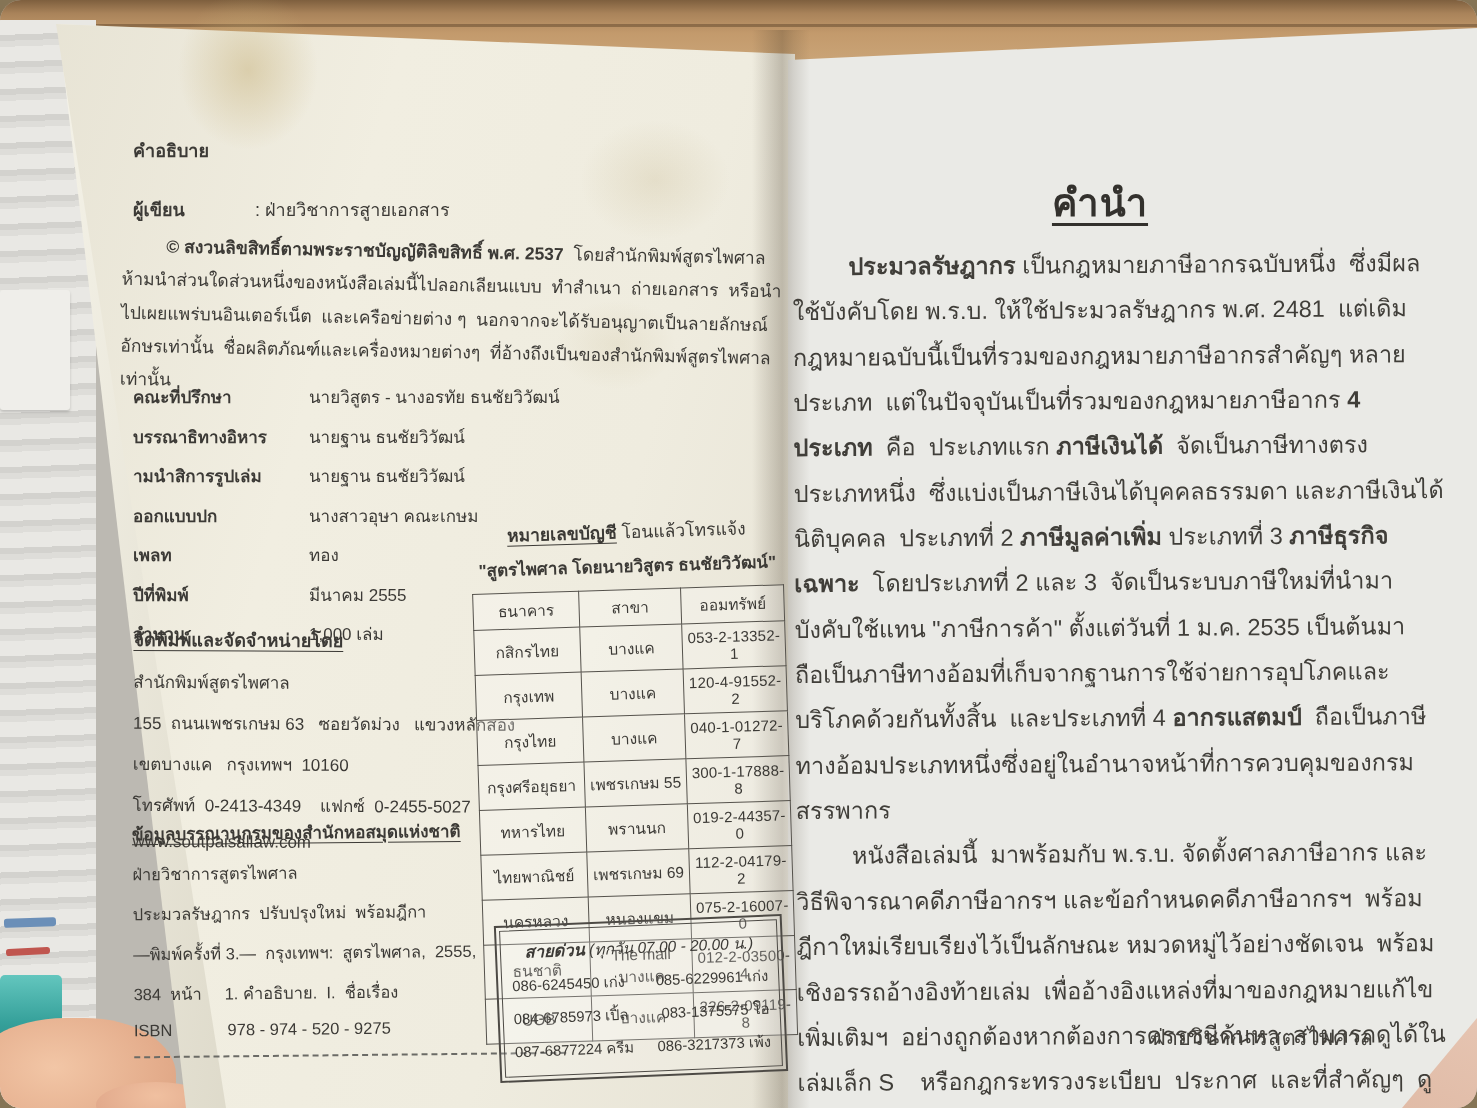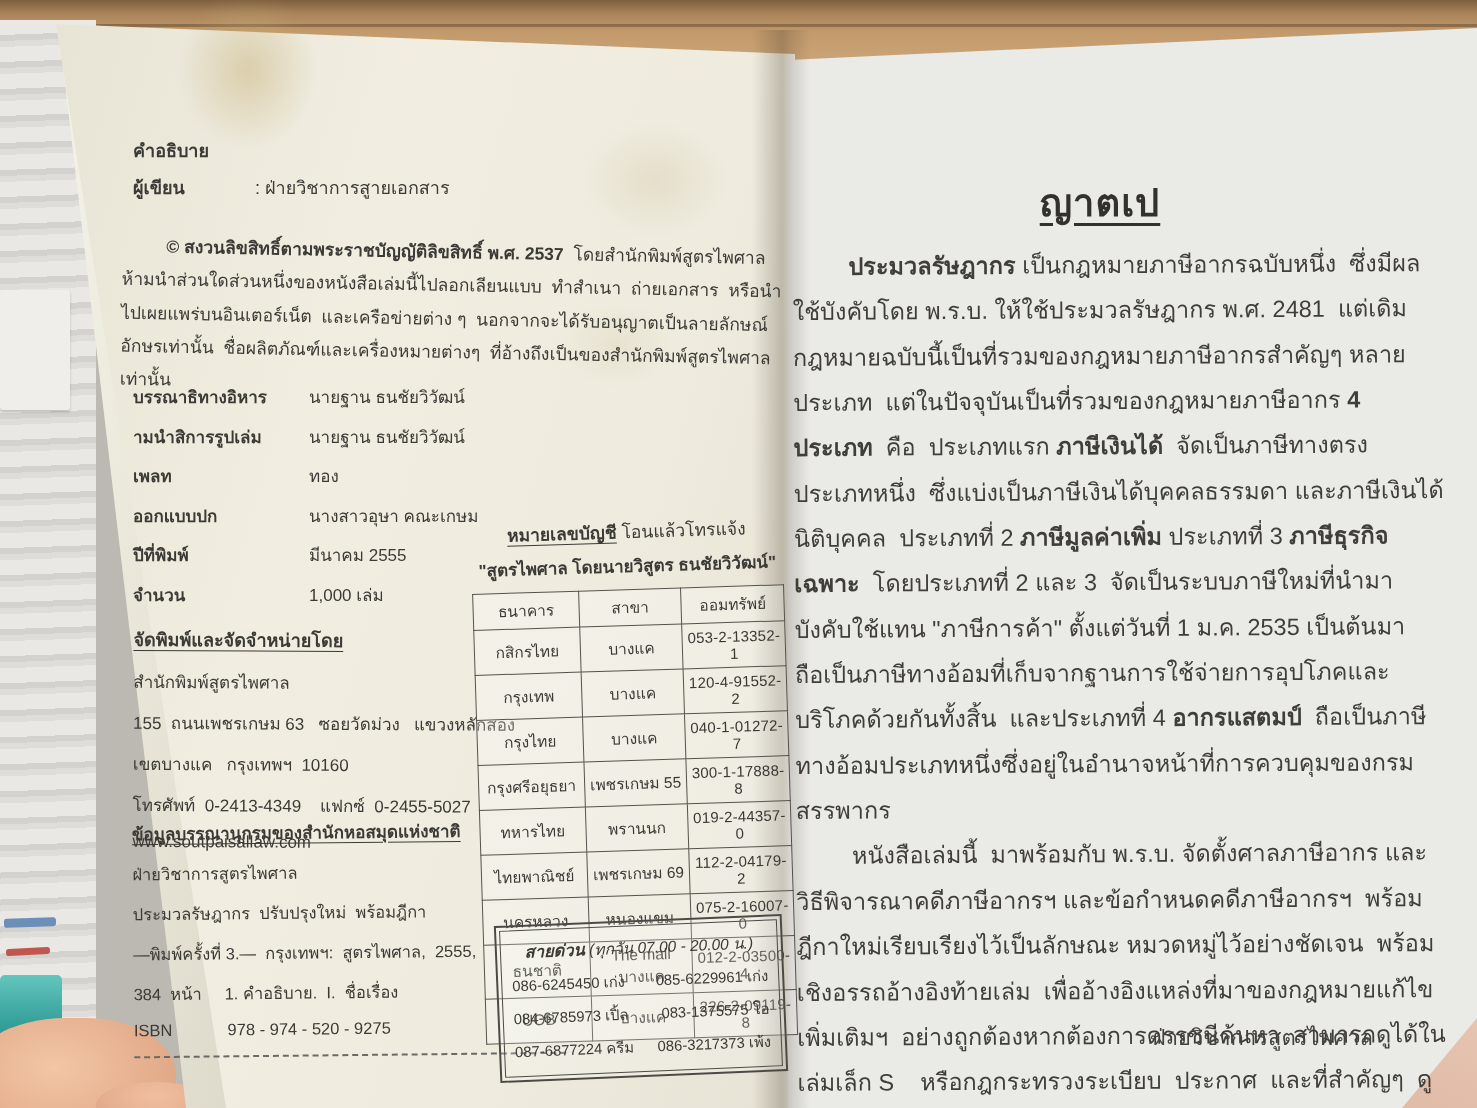--- a/index.html
+++ b/index.html
@@ -3,20 +3,21 @@
 <meta charset="utf-8">
 <style>
   html,body{margin:0;padding:0;background:#7a6térieur;}
   body{background:#857455;}
   *{box-sizing:border-box;}
   .photo{
     position:relative;width:1477px;height:1108px;overflow:hidden;
     background:#bcb9b2;
     font-family:"Liberation Sans","DejaVu Sans",sans-serif;
     color:#3c3a36;
+    border-radius:21px;
   }
   .abs{position:absolute;}
   
   .wood{top:0;left:0;width:1477px;height:74px;
     background:linear-gradient(180deg,#7e5f3e 0,#a9835a 18%,#c39a6c 45%,#cda97c 100%);}
   .wood-edge{top:24px;left:0;width:1477px;height:3px;background:rgba(60,40,20,.35);}
   .pink-surface{right:0;bottom:0;width:150px;height:170px;background:linear-gradient(205deg,#e9cab8,#dfb9a4);}
   .right-sliver{right:0;top:60px;width:14px;height:900px;background:linear-gradient(90deg,#cfc8bf,#bfb4a8);}
   .paper-stack{left:0;top:20px;width:96px;height:1088px;
     background:repeating-linear-gradient(178deg,#e9e8e4 0 15px,#d3d2ce 15px 21px,#deddd9 21px 27px);}
@@ -109,44 +110,48 @@
   <div class="abs page-right"></div>
   <div class="abs spine-shadow"></div>
   <div class="abs stain1"></div>
   <div class="abs stain2"></div>
   <div class="abs stain3"></div>
 
   <div class="abs" style="left:133px;top:136px;width:560px;">
     <div class="info-row">
       <span class="info-label">คำอธิบาย</span>
     </div>
-    <div class="info-row" style="margin-top:8px;">
+    <div class="info-row" style="margin-top:30px;">
       <span class="info-label">ผู้เขียน</span>
       <span>: ฝ่ายวิชาการสูายเอกสาร</span>
     </div>
   </div>
 
   <div class="abs copyright"><span class="b">© สงวนลิขสิทธิ์ตามพระราชบัญญัติลิขสิทธิ์ พ.ศ. 2537</span><span>  โดยสำนักพิมพ์สูตรไพศาล ห้ามนำส่วนใดส่วนหนึ่งของหนังสือเล่มนี้ไปลอกเลียนแบบ  ทำสำเนา  ถ่ายเอกสาร  หรือนำไปเผยแพร่บนอินเตอร์เน็ต  และเครือข่ายต่าง ๆ  นอกจากจะได้รับอนุญาตเป็นลายลักษณ์อักษรเท่านั้น  ชื่อผลิตภัณฑ์และเครื่องหมายต่างๆ  ที่อ้างถึงเป็นของสำนักพิมพ์สูตรไพศาลเท่านั้น</span></div>
 
   <div class="abs credits">
     <div class="credit-row">
+        <span class="credit-label">คณะที่ปรึกษา</span>
+        <span>นายวิสูตร - นางอรทัย   ธนชัยวิวัฒน์</span>
+      </div>
+    <div class="credit-row">
         <span class="credit-label">บรรณาธิทางอิหาร</span>
         <span>นายฐาน  ธนชัยวิวัฒน์</span>
       </div>
     <div class="credit-row">
         <span class="credit-label">ามนำสิการรูปเล่ม</span>
         <span>นายฐาน  ธนชัยวิวัฒน์</span>
       </div>
     <div class="credit-row">
+        <span class="credit-label">ออกแบบปก</span>
+        <span>นางสาวอุษา  คณะเกษม</span>
+      </div>
+    <div class="credit-row">
         <span class="credit-label">เพลท</span>
         <span>ทอง</span>
-      </div>
-    <div class="credit-row">
-        <span class="credit-label">ออกแบบปก</span>
-        <span>นางสาวอุษา  คณะเกษม</span>
       </div>
     <div class="credit-row">
         <span class="credit-label">ปีที่พิมพ์</span>
         <span>มีนาคม  2555</span>
       </div>
     <div class="credit-row">
         <span class="credit-label">จำนวน</span>
         <span>1,000   เล่ม</span>
       </div>
   </div>
@@ -247,21 +252,21 @@
           <span>084-6785973 เปิ้ล</span>
           <span>083-1375575 โอ</span>
         </div>
       <div class="hotline-row">
           <span>087-6877224 ครีม</span>
           <span>086-3217373 เพ้ง</span>
         </div>
     </div>
   </div>
 
-  <div class="abs preface-title">ญาตเป</div>
+  <div class="abs preface-title">คำนำ</div>
 
   <div class="abs preface-body">
     <p class="para"><span class="b">ประมวลรัษฎากร</span><span> เป็นกฎหมายภาษีอากรฉบับหนึ่ง  ซึ่งมีผลใช้บังคับโดย พ.ร.บ. ให้ใช้ประมวลรัษฎากร พ.ศ. 2481  แต่เดิมกฎหมายฉบับนี้เป็นที่รวมของกฎหมายภาษีอากรสำคัญๆ หลายประเภท  แต่ในปัจจุบันเป็นที่รวมของกฎหมายภาษีอากร </span><span class="b">4 ประเภท</span><span>  คือ  ประเภทแรก </span><span class="b">ภาษีเงินได้</span><span>  จัดเป็นภาษีทางตรงประเภทหนึ่ง  ซึ่งแบ่งเป็นภาษีเงินได้บุคคลธรรมดา และภาษีเงินได้นิติบุคคล  ประเภทที่ 2 </span><span class="b">ภาษีมูลค่าเพิ่ม</span><span> ประเภทที่ 3 </span><span class="b">ภาษีธุรกิจเฉพาะ</span><span>  โดยประเภทที่ 2 และ 3  จัดเป็นระบบภาษีใหม่ที่นำมาบังคับใช้แทน "ภาษีการค้า" ตั้งแต่วันที่ 1 ม.ค. 2535 เป็นต้นมา  ถือเป็นภาษีทางอ้อมที่เก็บจากฐานการใช้จ่ายการอุปโภคและบริโภคด้วยกันทั้งสิ้น  และประเภทที่ 4 </span><span class="b">อากรแสตมป์</span><span>  ถือเป็นภาษีทางอ้อมประเภทหนึ่งซึ่งอยู่ในอำนาจหน้าที่การควบคุมของกรมสรรพากร</span></p>
     <p class="para"><span>หนังสือเล่มนี้  มาพร้อมกับ พ.ร.บ. จัดตั้งศาลภาษีอากร และวิธีพิจารณาคดีภาษีอากรฯ และข้อกำหนดคดีภาษีอากรฯ  พร้อมฎีกาใหม่เรียบเรียงไว้เป็นลักษณะ หมวดหมู่ไว้อย่างชัดเจน  พร้อมเชิงอรรถอ้างอิงท้ายเล่ม  เพื่ออ้างอิงแหล่งที่มาของกฎหมายแก้ไขเพิ่มเติมฯ  อย่างถูกต้องหากต้องการดรรชนีค้นหา  สามารถดูได้ในเล่มเล็ก S    หรือกฎกระทรวงระเบียบ  ประกาศ  และที่สำคัญๆ  ดูในเล่มใหญ่ L  และ/หรือใน CD</span></p>
   </div>
 
   <div class="abs signature">ฝ่ายวิชาการสูตรไพศาล</div>
 
 </div>
 

